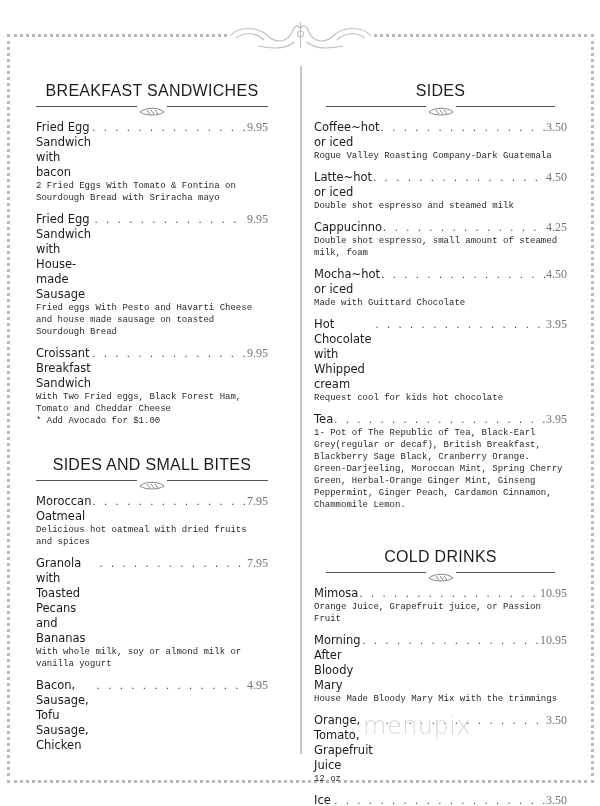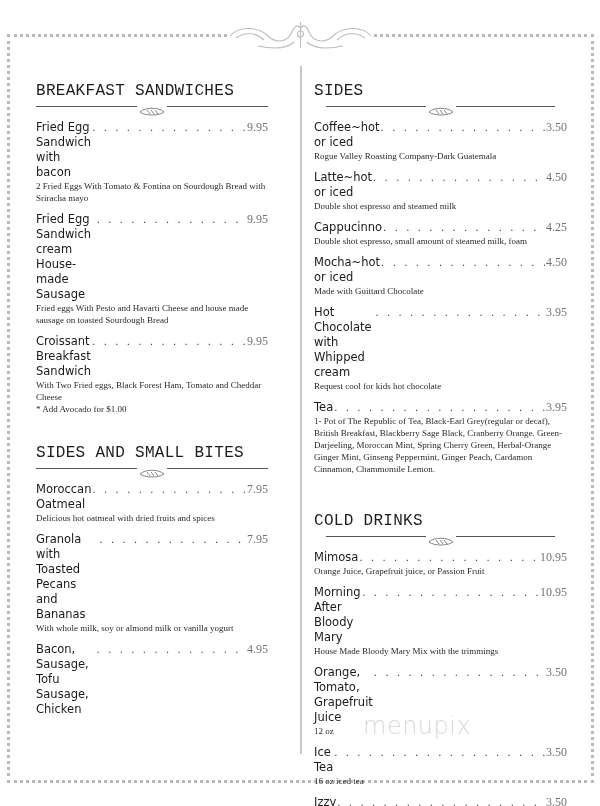--- a/index.html
+++ b/index.html
@@ -20,21 +20,21 @@
   .center-rule {
     position: absolute; left: 300px; top: 66px; width: 2px; height: 688px;
     background: #c8c8c8;
   }
 
   .col { position: absolute; top: 76px; }
   .col.left { left: 36px; width: 232px; }
   .col.right { left: 314px; width: 253px; }
 
   .section-title {
-    font-family: Liberation Mono, monospace;
+    text-align: center; font-family: Liberation Sans, sans-serif;
     font-size: 16px; letter-spacing: 0.3px; color: #1d1d1d; font-weight: normal;
     line-height: 20px;
   }
   .title-rule {
     position: relative; height: 10px; margin: 1px 0 8px 0;
   }
   .title-rule::before {
     content: ""; position: absolute; left: 0; right: 0; top: 4px; height: 1px; background: #555;
   }
   .title-rule .flourish {
@@ -47,21 +47,21 @@
     display: flex; align-items: baseline; font-family: "DejaVu Sans", sans-serif;
     font-size: 11.5px; line-height: 15px; color: #1a1a1a;
   }
   .item-name { flex: 0 1 auto; }
   .dots {
     flex: 1 1 auto; overflow: hidden; white-space: nowrap; color: #333;
     letter-spacing: 2.6px; font-size: 10px; margin: 0 1px;
   }
   .dots::after { content: ". . . . . . . . . . . . . . . . . . . . . . . . . . . . . . . . . . . . . . . . . . . . . . . . . ."; }
   .price { color: #737373; font-family: "Liberation Serif", serif; font-size: 12px; flex: 0 0 auto; }
-  .desc { font-size: 9px; line-height: 12px; color: #2a2a2a; font-family: Liberation Serif, serif; }
+  .desc { font-size: 9px; line-height: 12px; color: #2a2a2a; font-family: Liberation Mono, monospace; }
 
   .watermark {
     position: absolute; left: 363px; top: 712px; font-family: "DejaVu Sans", sans-serif;
     font-size: 24px; color: #d8d8d8; letter-spacing: 0.5px; font-weight: 300;
   }
 </style>
 </head>
 <body>
 
 <div class="frame"></div>
@@ -94,21 +94,21 @@
     <div class="item">
       <div class="item-head">
           <span class="item-name">Fried Egg Sandwich with bacon</span>
           <span class="dots"></span>
           <span class="price">9.95</span>
         </div>
       <div class="desc">2 Fried Eggs With Tomato &amp; Fontina on Sourdough Bread with Sriracha mayo</div>
     </div>
     <div class="item">
       <div class="item-head">
-          <span class="item-name">Fried Egg Sandwich cream House-made</span>
+          <span class="item-name">Fried Egg Sandwich with House-made</span>
           <span class="dots"></span>
           <span class="price">9.95</span>
         </div>
       <div class="item-head">
           <span class="item-name">Sausage</span>
         </div>
       <div class="desc">Fried eggs With Pesto and Havarti Cheese and house made sausage on toasted Sourdough Bread</div>
     </div>
     <div class="item">
       <div class="item-head">

